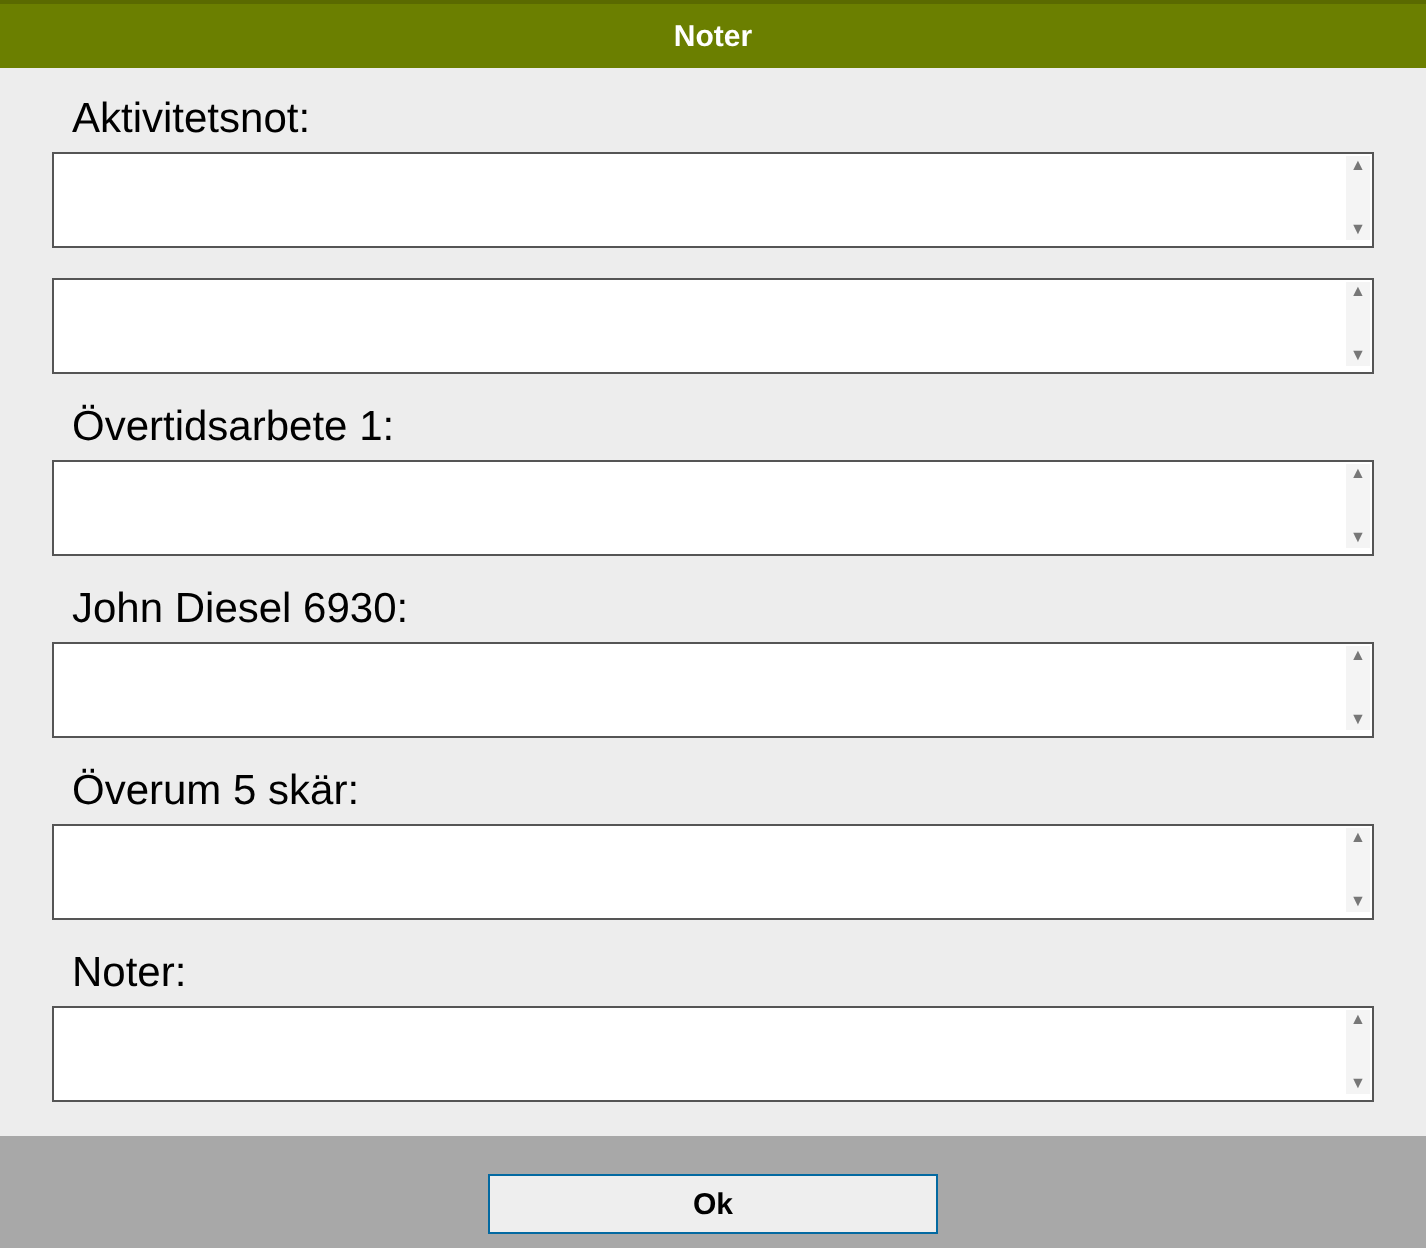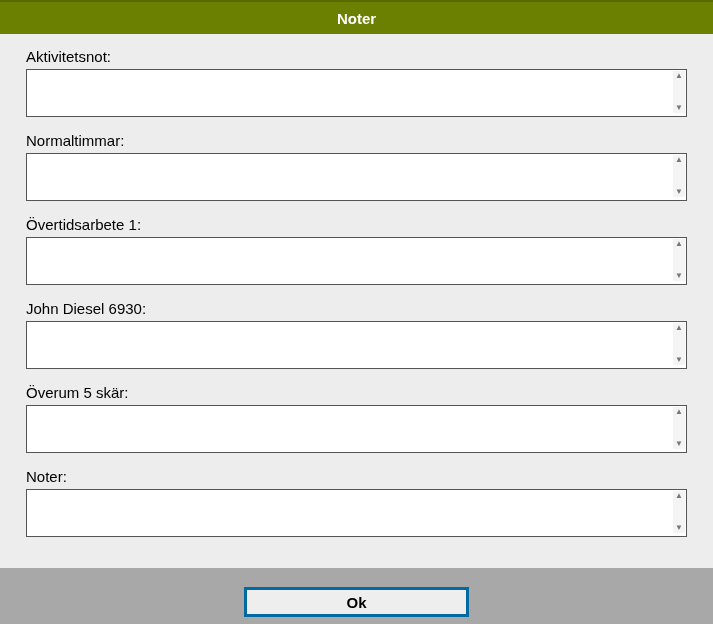--- a/index.html
+++ b/index.html
@@ -32,22 +32,23 @@
     flex: 1;
     padding: 14px 26px 10px 26px;
     overflow: auto;
   }
   .field-group {
     margin-bottom: 12px;
   }
   .field-label {
     display: block;
     margin-bottom: 4px;
-    font-size: 15px;
+    font-size: 21px;
     color: #000;
+    margin-left: 10px;
   }
   .field-input-wrap {
     position: relative;
   }
   textarea.field-input {
     width: 100%;
     height: 48px;
     resize: none;
     font-family: inherit;
     font-size: 14px;
@@ -79,21 +80,21 @@
     height: 56px;
     display: flex;
     justify-content: center;
     align-items: center;
     gap: 10px;
   }
   .footer button {
     width: 225px;
     height: 30px;
     background: #eee;
-    border: 3px solid #0369a1;
+    border: 1px solid #0369a1;
     font-size: 15px;
     font-weight: bold;
     cursor: pointer;
     margin-top: 12px;
   }
 </style>
 </head>
 <body>
 
 <div class="window">
@@ -105,21 +106,20 @@
       <div class="field-input-wrap">
         <textarea class="field-input" style=""></textarea>
         <div class="scroll-hint">
             <span class="arrow">▲</span>
             <span class="arrow">▼</span>
           </div>
       </div>
     </div>
 
     <div class="field-group">
-      <label class="field-label">Normaltimmar:</label>
       <div class="field-input-wrap">
         <textarea class="field-input" style=""></textarea>
         <div class="scroll-hint">
             <span class="arrow">▲</span>
             <span class="arrow">▼</span>
           </div>
       </div>
     </div>
 
     <div class="field-group">

